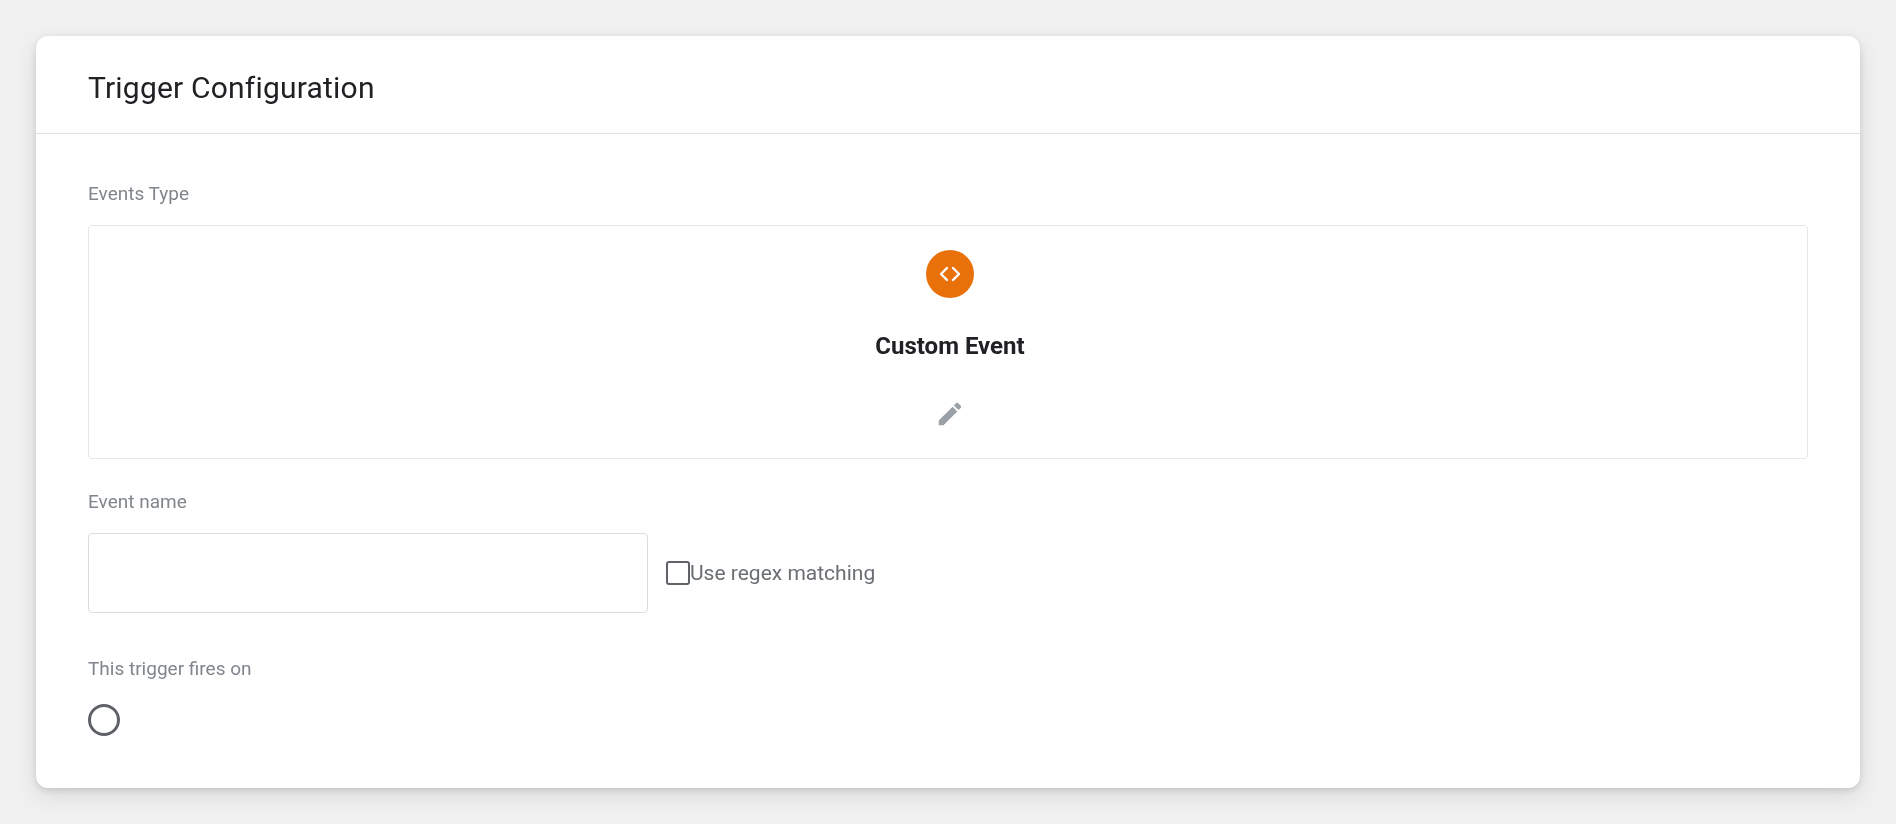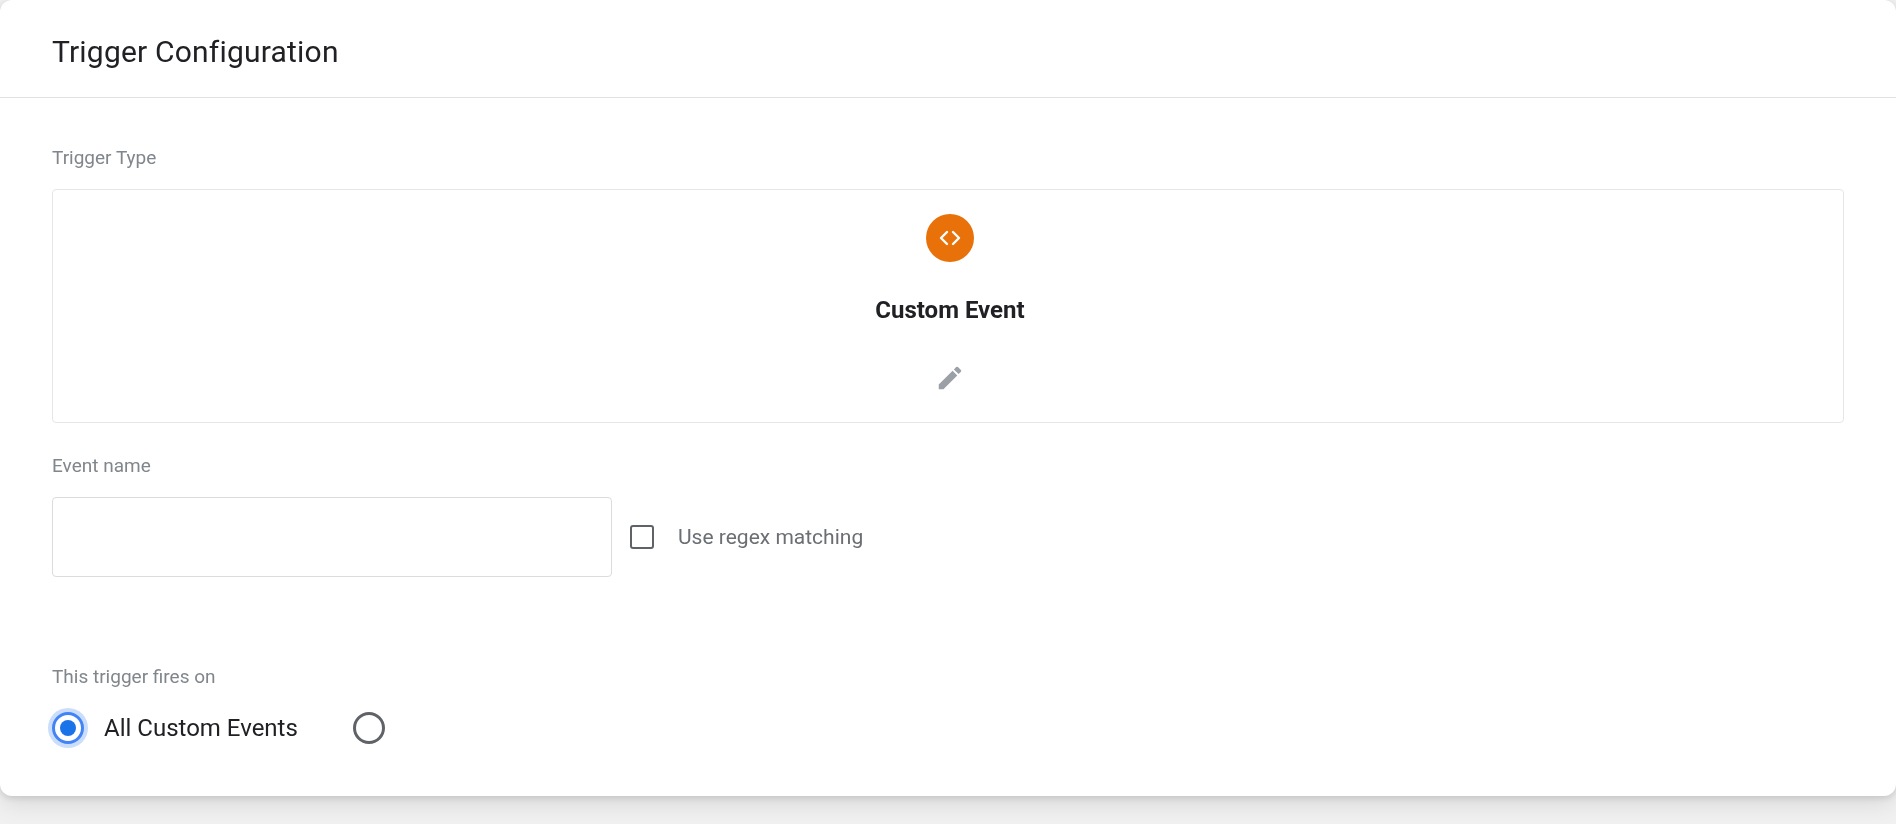--- a/index.html
+++ b/index.html
@@ -6,20 +6,21 @@
   html, body {
     margin: 0;
     padding: 0;
     background: #f1f1f1;
     font-family: Roboto, "Helvetica Neue", Arial, sans-serif;
     color: #202124;
     width: 1896px;
     height: 824px;
   }
   .page {
+    padding: 36px;
   }
   .card {
     background: #fff;
     border-radius: 12px;
     box-shadow: 0 2px 6px rgba(0,0,0,0.12), 0 8px 24px rgba(0,0,0,0.10);
     overflow: hidden;
   }
   .card-header {
     padding: 34px 48px 28px 52px;
     border-bottom: 1px solid #e0e0e0;
@@ -91,37 +92,37 @@
     border-radius: 4px;
     font-size: 20px;
     padding: 0 16px;
     outline: none;
     background: #fff;
   }
 
   .checkbox-wrap {
     display: flex;
     align-items: center;
-    gap: 24px;
+    gap: 0;
     cursor: pointer;
   }
   .checkbox-box {
     width: 24px;
     height: 24px;
     border: 2.5px solid #5f6368;
     border-radius: 3px;
     background: #fff;
     display: inline-block;
   }
   .checkbox-label {
     font-size: 21px;
     color: #6b6f73;
   }
 
-  .fires-block { margin-top: 88px; }
+  .fires-block { margin-top: 44px; }
   .radio-row {
     display: flex;
     align-items: center;
     gap: 55px;
     margin-top: 24px;
   }
   .radio-item {
     display: flex;
     align-items: center;
     gap: 20px;
@@ -161,21 +162,21 @@
 
 <div class="page">
   <div class="card">
 
     <div class="card-header">
       <div class="card-title">Trigger Configuration</div>
     </div>
 
     <div class="card-body">
 
-      <div class="section-label">Trigger Type</div>
+      <div class="section-label">Events Type</div>
 
       <div class="type-row">
         <span class="type-icon">
           <svg width="24" height="24" viewBox="0 0 24 24" fill="none">
             <path d="M9 6 L3 12 L9 18" stroke="#ffffff" stroke-width="2.4" stroke-linecap="round" stroke-linejoin="round"></path>
             <path d="M15 6 L21 12 L15 18" stroke="#ffffff" stroke-width="2.4" stroke-linecap="round" stroke-linejoin="round"></path>
           </svg>
         </span>
         <span class="type-label">Custom Event</span>
         <span class="edit-btn">
@@ -195,26 +196,20 @@
             <span class="checkbox-box"></span>
             <span class="checkbox-label">Use regex matching</span>
           </label>
         </div>
       </div>
 
       <div class="fires-block">
         <div class="section-label">This trigger fires on</div>
         <div class="radio-row">
           <div class="radio-item">
-            <span class="radio-outer selected">
-              <span class="radio-inner"></span>
-            </span>
-            <span class="radio-label">All Custom Events</span>
-          </div>
-          <div class="radio-item">
             <span class="radio-outer unselected"></span>
           </div>
         </div>
       </div>
 
     </div>
   </div>
 </div>
 
 </body></html>

